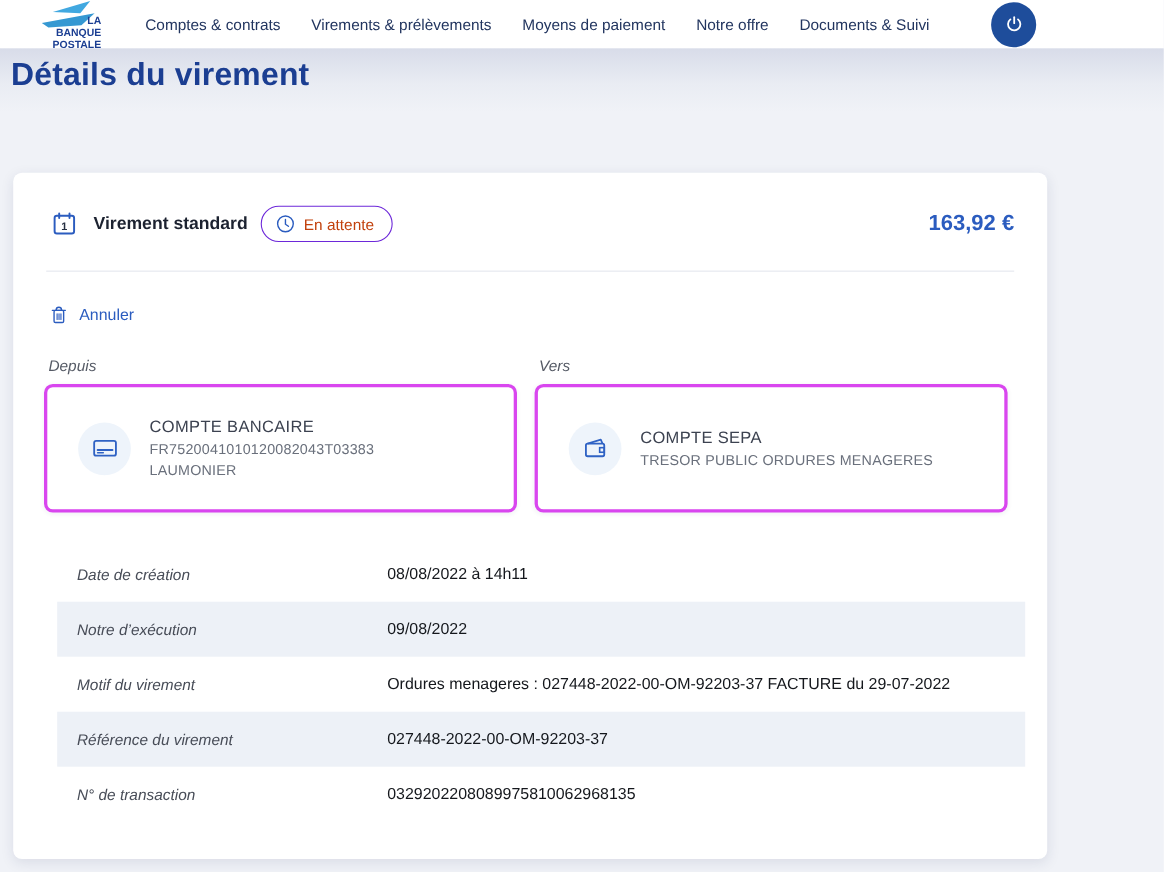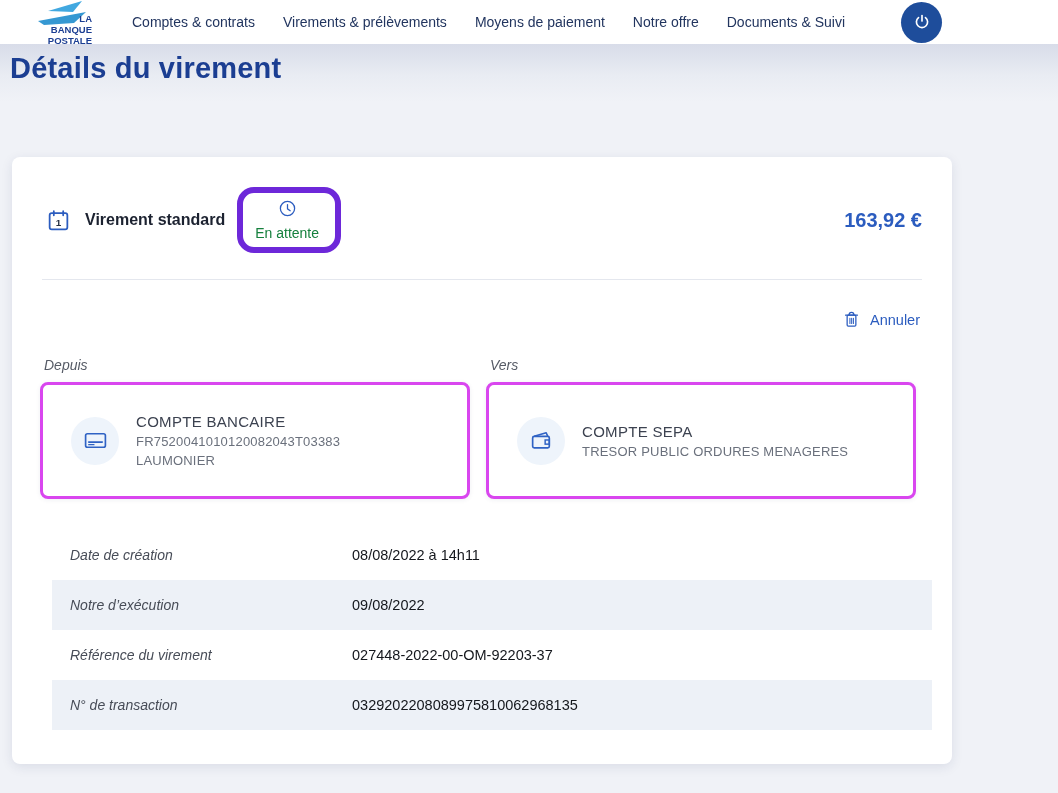--- a/index.html
+++ b/index.html
@@ -70,40 +70,39 @@
   .type-label {
     font-size: 16px;
     font-weight: bold;
     color: #1c2230;
     margin: 0 12px 0 14px;
   }
   .status-badge {
     display: flex;
     align-items: center;
     gap: 7px;
-    border: 6px solid #6d28d9;
+    border: 1px solid #6d28d9;
     border-radius: 17px;
     padding: 6px 16px 6px 12px;
-    color: #15803d;
+    color: #c2410c;
     font-size: 14px;
     background: #ffffff;
-    flex-direction: column;
   }
   .amount {
     margin-left: auto;
     font-size: 20px;
     font-weight: 600;
     color: #2b5cbf;
   }
 
   .divider { border-bottom: 1px solid #e4e7ee; margin: 0 30px; }
 
   .actions-row {
     display: flex;
-    justify-content: flex-end;
+    justify-content: flex-start;
     align-items: center;
     gap: 9px;
     padding: 30px 32px 6px 32px;
   }
   .cancel-link {
     display: flex; align-items: center; gap: 9px;
     background: none; border: none; cursor: pointer;
     font-family: "Liberation Sans", sans-serif;
     font-size: 14.5px;
     color: #2b5cbf;
@@ -286,20 +285,24 @@
   <div class="details">
     <div class="detail-row">
       <span class="detail-label">Date de création</span>
       <span class="detail-value">08/08/2022 à 14h11</span>
     </div>
     <div class="detail-row">
       <span class="detail-label">Notre d’exécution</span>
       <span class="detail-value">09/08/2022</span>
     </div>
     <div class="detail-row">
+      <span class="detail-label">Motif du virement</span>
+      <span class="detail-value">Ordures menageres : 027448-2022-00-OM-92203-37 FACTURE du 29-07-2022</span>
+    </div>
+    <div class="detail-row">
       <span class="detail-label">Référence du virement</span>
       <span class="detail-value">027448-2022-00-OM-92203-37</span>
     </div>
     <div class="detail-row">
       <span class="detail-label">N° de transaction</span>
       <span class="detail-value">0329202208089975810062968135</span>
     </div>
   </div>
 
 </main>

